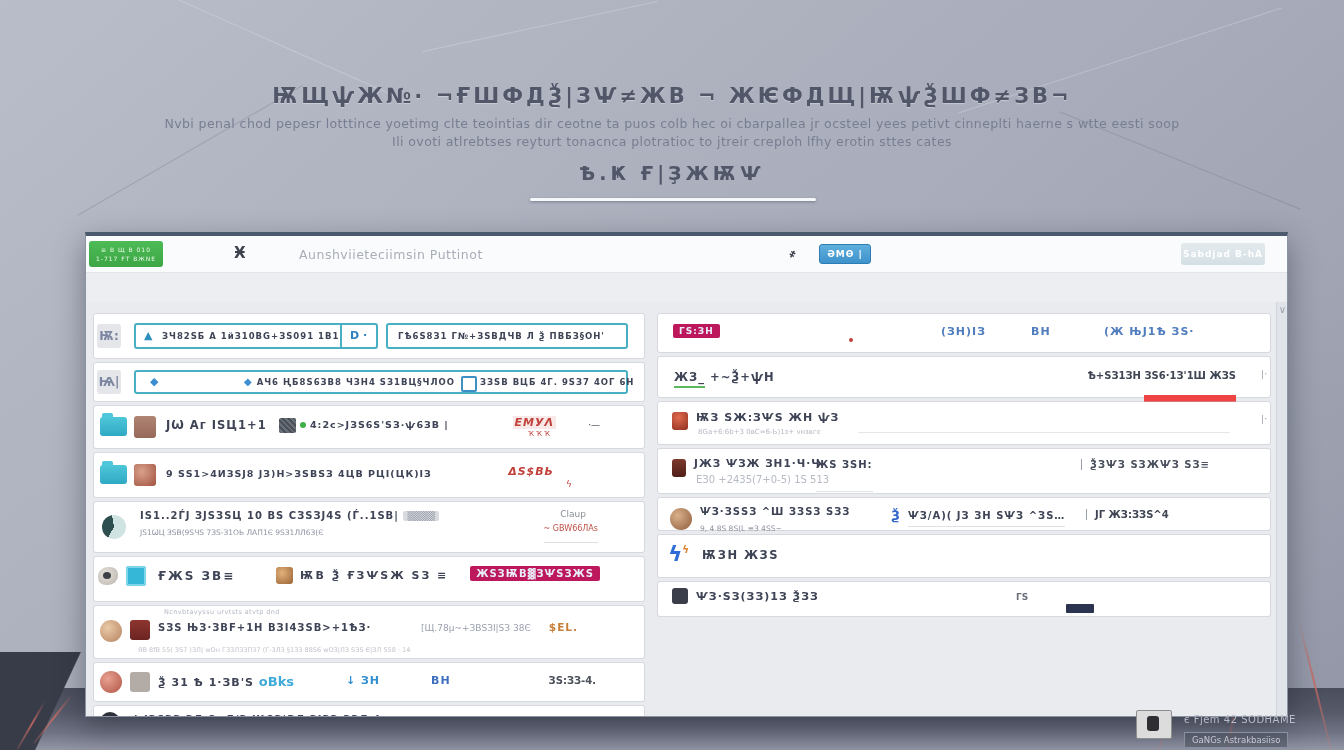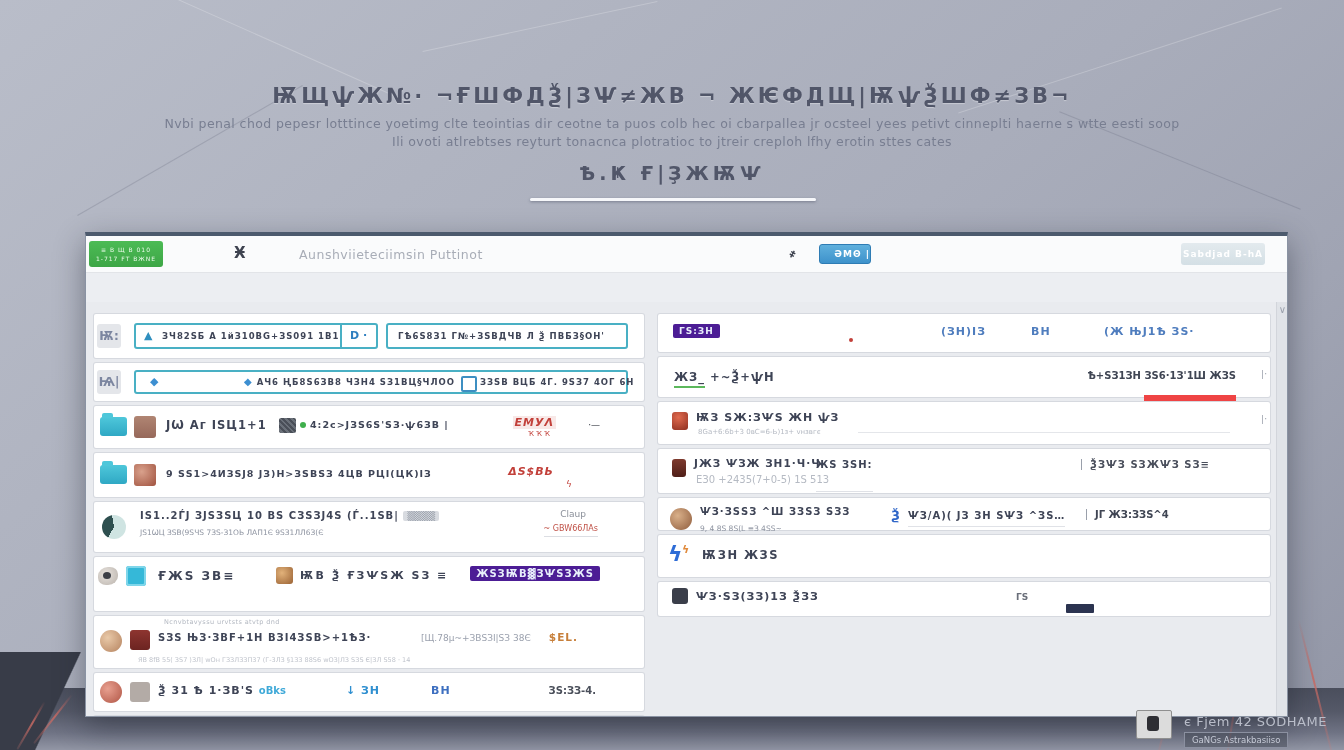--- a/index.html
+++ b/index.html
@@ -33,21 +33,21 @@
     border:1px solid #8a93a3;border-top:4px solid #4c5a6d;box-shadow:0 10px 28px rgba(25,28,40,.42)}
   #topbar{position:absolute;left:0;right:0;top:0;height:36px;background:#fafbfc;border-bottom:1px solid #e2e4e8}
   #btn-green{position:absolute;left:3px;top:5px;width:74px;height:26px;border-radius:3px;
     background:linear-gradient(#4cbb55,#3da646);color:#eafbe9;text-align:center;
     font-size:6px;line-height:9px;padding-top:4px;box-sizing:border-box;letter-spacing:1px;cursor:pointer}
   #app-icon{position:absolute;left:148px;top:8px;font-size:15px;font-weight:bold;color:#3e4350}
   #topbar-title{position:absolute;left:213px;top:11px;font-size:12.5px;color:#a8adb7;letter-spacing:.5px}
   #tool-icon{position:absolute;left:703px;top:8px;font-size:14px;color:#3e4350}
   #btn-save{position:absolute;left:733px;top:8px;width:52px;height:20px;border-radius:3px;
     background:linear-gradient(#5fb0dd,#3e92cb);border:1px solid #2e7cb4;color:#fff;
-    font-size:9px;font-weight:bold;text-align:right;line-height:19px;letter-spacing:1px;box-sizing:border-box;cursor:pointer}
+    font-size:9px;font-weight:bold;text-align:center;line-height:19px;letter-spacing:1px;box-sizing:border-box;cursor:pointer}
   #btn-corner{position:absolute;right:22px;top:7px;width:84px;height:22px;border-radius:3px;
     background:linear-gradient(#e3eaee,#d4dfe5);color:#ffffff;font-size:9px;font-weight:bold;
     text-align:center;line-height:22px;letter-spacing:1px;cursor:pointer}
   #tabsrow{position:absolute;left:0;right:0;top:36px;height:30px;background:#fdfdfe;border-bottom:1px solid #dfe1e6}
   #tab1{position:absolute;left:248px;top:6px;font-size:13px;font-weight:bold;color:#3a4051;letter-spacing:2px;cursor:pointer}
   #tab1-underline{position:absolute;left:260px;top:26px;width:240px;height:2px;background:#6b7180}
   #tab2-icon{position:absolute;left:500px;top:9px;width:15px;height:12px;border:1px solid #8c919c;
     background:repeating-linear-gradient(180deg,#fff 0 2px,#b9bec8 2px 4px)}
   #tab2{position:absolute;left:522px;top:7px;font-size:12px;font-weight:bold;color:#30343f;cursor:pointer}
   #tab2-underline{position:absolute;left:518px;top:26px;width:332px;height:2px;background:#595e68}
@@ -62,26 +62,26 @@
   .tinytxt{color:#b7bcc6;font-size:7px;letter-spacing:.4px;white-space:nowrap;overflow:hidden}
   .chipicon{position:absolute;width:24px;height:24px;background:#e4e6ea;border-radius:3px;color:#7c86a0;
     font-size:12px;font-weight:bold;display:flex;align-items:center;justify-content:center}
   .fbox{position:absolute;height:26px;border:2px solid #49b0c4;border-radius:3px;background:#fff;box-sizing:border-box}
   .folder{position:absolute;width:27px;height:19px;background:linear-gradient(#4ec7da,#2fa8c4);
     border-radius:3px;cursor:pointer}
   .folder:before{content:"";position:absolute;top:-4px;left:2px;width:11px;height:5px;background:#4ec7da;border-radius:2px 2px 0 0}
   .sq{position:absolute;width:22px;height:22px;border-radius:3px}
   .av{position:absolute;border-radius:50%}
   .badge-red{position:absolute;font-size:11px;font-weight:bold;color:#c2403a;font-style:italic;letter-spacing:1px}
-  .sel-chip{background:#4c1d95;color:#e8eefb;font-weight:bold;border-radius:2px;padding:2px 6px;letter-spacing:1px}
+  .sel-chip{background:#be185d;color:#e8eefb;font-weight:bold;border-radius:2px;padding:2px 6px;letter-spacing:1px}
   .chk{position:absolute;width:12px;height:12px;border:2px solid #3e8fc2;border-radius:2px;background:#fff;cursor:pointer}
   .vline{border-left:1px solid #9aa0ab;padding-left:8px}
   
   #l1{height:44px} #l2{height:38px} #l3{height:42px} #l4{height:44px} #l5{height:50px}
-  #l6{height:54px} #l7{height:52px} #l8{height:38px} #l9{height:34px}
+  #l6{height:44px} #l7{height:52px} #l8{height:38px} #l9{height:34px}
   #l1 .fbox.b1{left:40px;top:9px;width:244px}
   #l1 .mnt{position:absolute;left:8px;top:4px;color:#2f8fbf;font-size:11px}
   #l1 .s1{position:absolute;left:26px;top:6px;font-size:8.5px;white-space:nowrap}
   #l1 .div{position:absolute;left:204px;top:0;bottom:0;border-left:2px solid #49b0c4}
   #l1 .dmid{position:absolute;left:214px;top:4px;color:#2f7fc0;font-weight:bold;font-size:11px}
   #l1 .fbox.b2{left:292px;top:9px;width:242px}
   #l1 .s2{position:absolute;left:10px;top:6px;font-size:8.5px;white-space:nowrap}
   #l2 .fbox.b3{left:40px;top:7px;width:494px;height:24px}
   #l2 .d1{position:absolute;left:14px;top:3px;color:#3d8fd1;font-size:11px}
   #l2 .midg{position:absolute;left:108px;top:4px;font-size:8.5px;white-space:nowrap}
@@ -99,62 +99,62 @@
   #l3 .trail{position:absolute;right:44px;top:14px;font-size:9px;color:#3a3f48}
   #l4 .folder{left:6px;top:12px} #l4 .sq{left:40px;top:11px;background:radial-gradient(circle at 35% 35%,#d9a18c,#a0523f)}
   #l4 .ttl{position:absolute;left:72px;top:15px;font-size:9.5px;white-space:nowrap}
   #l4 .badge-red{right:90px;top:12px}
   #l4 .squig{position:absolute;right:72px;top:26px;color:#c2403a;font-size:9px}
   #l5 .av{left:8px;top:13px;width:24px;height:24px;background:conic-gradient(from 210deg,#2e4f4f 0 140deg,#cfe4e2 140deg 360deg)}
   #l5 .t1{position:absolute;left:46px;top:8px;font-size:10px;white-space:nowrap}
   #l5 .t1 .chip{background:#d8dbe0;color:#9aa0ab;border-radius:2px;padding:0 4px;font-size:9px;letter-spacing:0}
   #l5 .t2{position:absolute;left:46px;top:26px;font-size:7.5px;color:#8d93a0;white-space:nowrap}
   #l5 .r1{position:absolute;right:58px;top:7px;font-size:9px;color:#8a8f99}
-  #l5 .r2{position:absolute;right:46px;top:22px;font-size:8px;color:#c05248;border-bottom:1px solid #dcdee3;padding-bottom:3px}
+  #l5 .r2{position:absolute;right:46px;top:22px;font-size:8px;color:#c05248;border-bottom:1px solid #dcdee3;padding-bottom:9px}
   #l6 .blob{position:absolute;left:4px;top:10px;width:20px;height:18px;border-radius:50% 40% 50% 40%;
     background:radial-gradient(circle at 40% 40%,#e8e3de,#b9b2ab);}
   #l6 .blob:after{content:"";position:absolute;left:5px;top:5px;width:8px;height:7px;border-radius:50%;background:#3c3f46}
   #l6 .csq{position:absolute;left:32px;top:9px;width:20px;height:20px;border-radius:3px;background:#35b8d8;
     box-shadow:inset 0 0 0 2px #7fd6ea}
   #l6 .ttl{position:absolute;left:64px;top:12px;font-size:12px;letter-spacing:2px}
   #l6 .msq{position:absolute;left:182px;top:10px;width:17px;height:17px;border-radius:3px;
     background:radial-gradient(circle at 35% 35%,#e2b27a,#9a6234)}
   #l6 .mid{position:absolute;left:206px;top:12px;font-size:11px;letter-spacing:2px}
   #l6 .sel{position:absolute;right:44px;top:9px;font-size:10px}
   #l7 .top{position:absolute;left:70px;top:2px;font-size:6.5px;color:#b3b8c1}
   #l7 .av{left:6px;top:14px;width:22px;height:22px;background:radial-gradient(circle at 35% 35%,#e9c9a8,#b5835f)}
   #l7 .sq{left:36px;top:14px;width:20px;height:20px;background:linear-gradient(#8e3530,#6c2421)}
   #l7 .ttl{position:absolute;left:64px;top:16px;font-size:10px;white-space:nowrap}
   #l7 .mid{position:absolute;left:327px;top:17px;font-size:9px;color:#9aa0ad;white-space:nowrap}
   #l7 .rr{position:absolute;right:66px;top:15px;font-size:10.5px;font-weight:bold;color:#c77f3a;letter-spacing:1px}
   #l7 .bot{position:absolute;left:44px;right:8px;bottom:4px;font-size:6.5px;color:#c0c4cc;white-space:nowrap;overflow:hidden}
   #l8 .av{left:6px;top:8px;width:22px;height:22px;background:radial-gradient(circle at 35% 35%,#e8a090,#b05545)}
   #l8 .sq{left:36px;top:9px;width:20px;height:20px;background:#b3aba6}
   #l8 .ttl{position:absolute;left:64px;top:11px;font-size:11px;white-space:nowrap}
-  #l8 .lnk{color:#3fa9d8;font-size:10px;letter-spacing:0;font-weight:bold}
+  #l8 .lnk{color:#3fa9d8;font-size:13px;letter-spacing:0;font-weight:bold}
   #l8 .m1{position:absolute;left:252px;top:11px;font-size:11px;font-weight:bold;color:#2f8fd0;letter-spacing:1px}
   #l8 .m2{position:absolute;left:337px;top:11px;font-size:11px;font-weight:bold;color:#3d6fc0;letter-spacing:1px}
   #l8 .rr{position:absolute;right:48px;top:12px;font-size:10px;font-weight:bold;color:#4a4f5a}
   #l9 .av{left:6px;top:6px;width:20px;height:20px;background:#2c2f38}
   #l9 .ttl{position:absolute;left:40px;top:8px;font-size:10px;white-space:nowrap}
   #l9 .rr{position:absolute;right:100px;top:8px;font-size:9px;color:#3f8fd6;font-weight:bold}
   
   #r0{height:42px} #r1{height:38px} #r2{height:40px} #r3{height:42px} #r4{height:44px}
   #r5{height:32px} #r6{height:44px} #r7{height:42px} #r8{height:34px}
   #r0 .pill{position:absolute;left:66px;top:9px;width:124px;height:24px;border-radius:12px;background:#bfe8f4;
     color:#3c6f85;font-size:9px;text-align:center;line-height:24px;letter-spacing:1px;cursor:pointer}
   #r0 .hdr{position:absolute;left:248px;top:13px;font-size:12.5px;letter-spacing:1px}
   #r1 .sel{position:absolute;left:15px;top:10px;font-size:9px}
   #r1 .c{position:absolute;top:11px;font-size:11px;font-weight:bold;color:#4f7dbe;letter-spacing:1px;cursor:pointer}
   #r1 .c1{left:283px} #r1 .c2{left:373px} #r1 .c3{left:446px}
   #r1 .dot{position:absolute;left:191px;top:24px;width:4px;height:4px;border-radius:50%;background:#c2403a}
   #r2 .ttl{position:absolute;left:16px;top:13px;font-size:11.5px;letter-spacing:1px}
   #r2 .ttl .ua{border-bottom:2px solid #5cb85c;padding-bottom:2px}
   #r2 .rg{position:absolute;right:34px;top:13px;font-size:10px;font-weight:bold;color:#3f4553;white-space:nowrap}
-  #r2 .rg .wavy{border-bottom:6px solid #ef4444;padding-bottom:14px}
+  #r2 .rg .wavy{border-bottom:8px solid #ef4444;padding-bottom:14px}
   .edgemark{position:absolute;right:3px;top:12px;font-size:9px;color:#9aa0ab}
   #r3 .ic{position:absolute;left:14px;top:10px;width:16px;height:18px;border-radius:3px;
     background:radial-gradient(circle at 40% 30%,#e06a4e,#8e2f20)}
   #r3 .ttl{position:absolute;left:38px;top:9px;font-size:11px;white-space:nowrap}
   #r3 .sub{position:absolute;left:40px;top:26px;font-size:7px;color:#b5bac3}
   #r3 .ln{position:absolute;left:200px;right:40px;top:30px;border-bottom:1px solid #e4e6ea}
   #r4 .ic{position:absolute;left:14px;top:10px;width:14px;height:18px;border-radius:3px;
     background:linear-gradient(#7e3a2e,#4f1f18)}
   #r4 .ttl{position:absolute;left:36px;top:8px;font-size:10.5px;white-space:nowrap}
   #r4 .sub{position:absolute;left:38px;top:25px;font-size:10px;color:#b5bac3}
@@ -174,21 +174,21 @@
   #r7 .boltacc{position:absolute;left:24px;top:8px;font-size:11px;color:#e08a3c;font-weight:bold}
   #r7 .ttl{position:absolute;left:44px;top:13px;font-size:11.5px;letter-spacing:1.5px}
   #r8 .ic{position:absolute;left:14px;top:6px;width:16px;height:16px;border-radius:3px;background:#3a3e4a}
   #r8 .ttl{position:absolute;left:38px;top:8px;font-size:11px;white-space:nowrap}
   #r8 .rr{position:absolute;left:358px;top:10px;font-size:9px;color:#6a6f7a;font-weight:bold}
   #r8 .chipd{position:absolute;left:408px;top:22px;width:28px;height:9px;background:#2b3350;border-radius:1px}
   
   #tooltip{position:absolute;left:1136px;top:710px;width:170px}
   #tt-icon{position:absolute;left:0;top:0;width:34px;height:27px;background:#dcdcdc;border:1px solid #8f8f8f;border-radius:2px}
   #tt-icon:after{content:"";position:absolute;left:10px;top:5px;width:12px;height:15px;border-radius:3px;background:#2e2e33}
-  #tt-line1{position:absolute;left:48px;top:4px;font-size:13px;color:#b9bdc9;letter-spacing:.5px;white-space:nowrap}
+  #tt-line1{position:absolute;left:48px;top:4px;font-size:10px;color:#b9bdc9;letter-spacing:.5px;white-space:nowrap}
   #tt-box{position:absolute;left:48px;top:22px;border:1px solid #8b90a0;background:rgba(70,74,88,.55);
     color:#c6cad6;font-size:8.5px;padding:2px 7px;white-space:nowrap;cursor:pointer}
 </style>
 </head>
 <body>
 
 <div class="mapline" style="left:120px;top:40px;width:300px;height:1px;transform:rotate(24deg)"></div>
 <div class="mapline" style="left:950px;top:60px;width:340px;height:1px;transform:rotate(-18deg)"></div>
 <div class="maplineD" style="left:60px;top:150px;width:260px;height:1px;transform:rotate(-30deg)"></div>
 <div class="maplineD" style="left:1050px;top:160px;width:260px;height:1px;transform:rotate(22deg)"></div>

